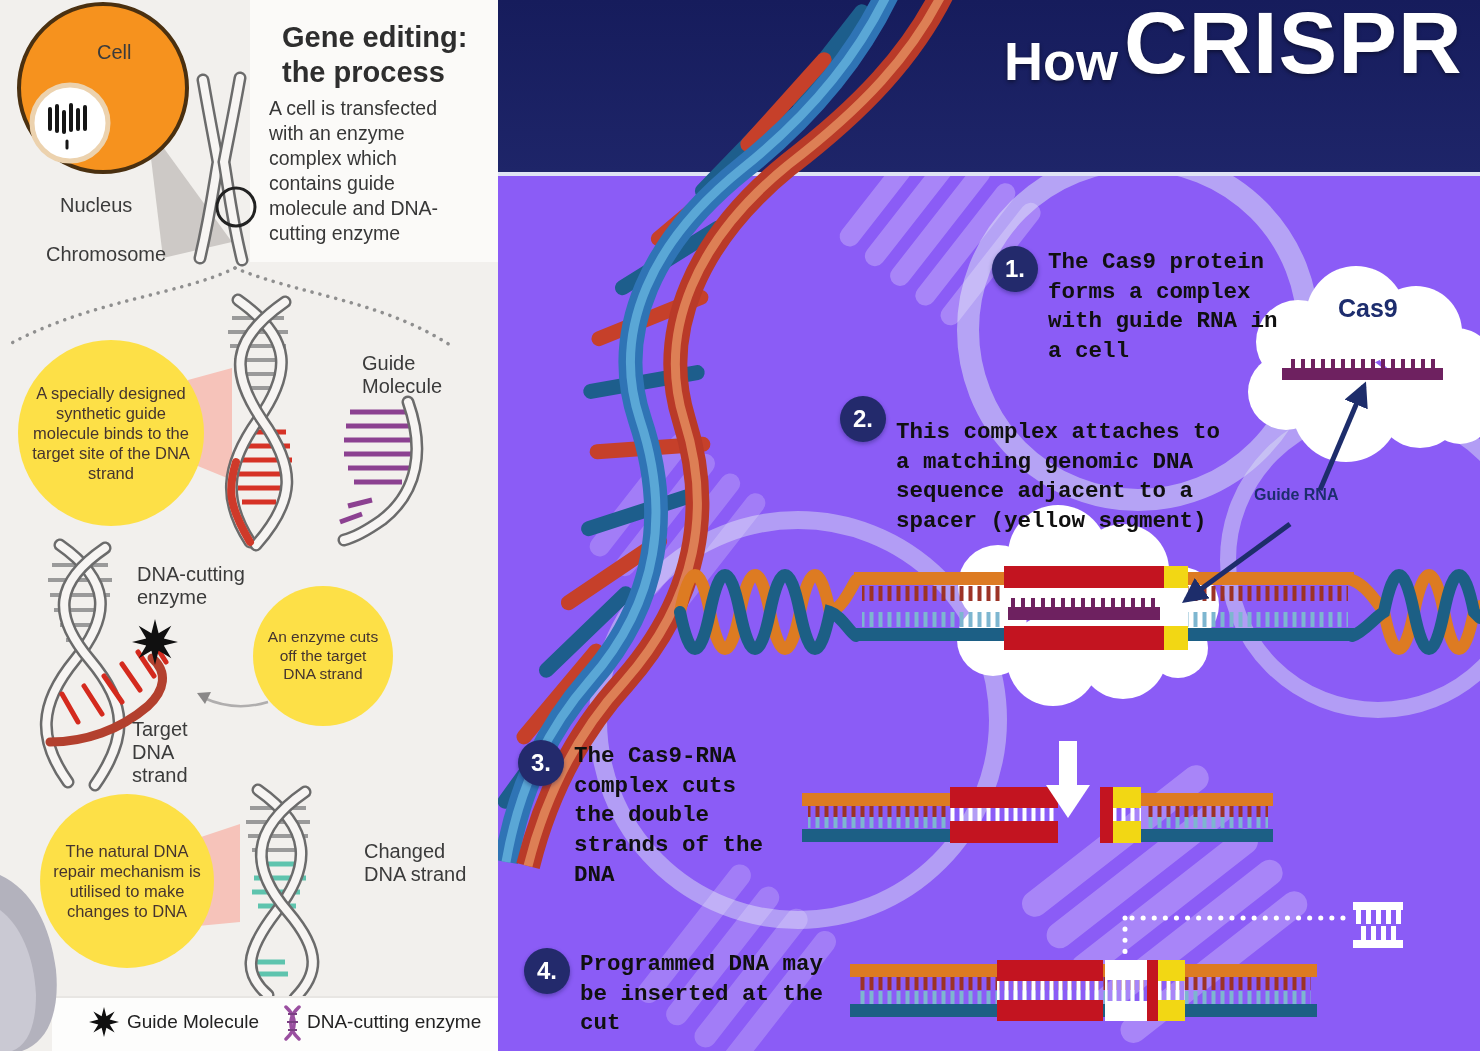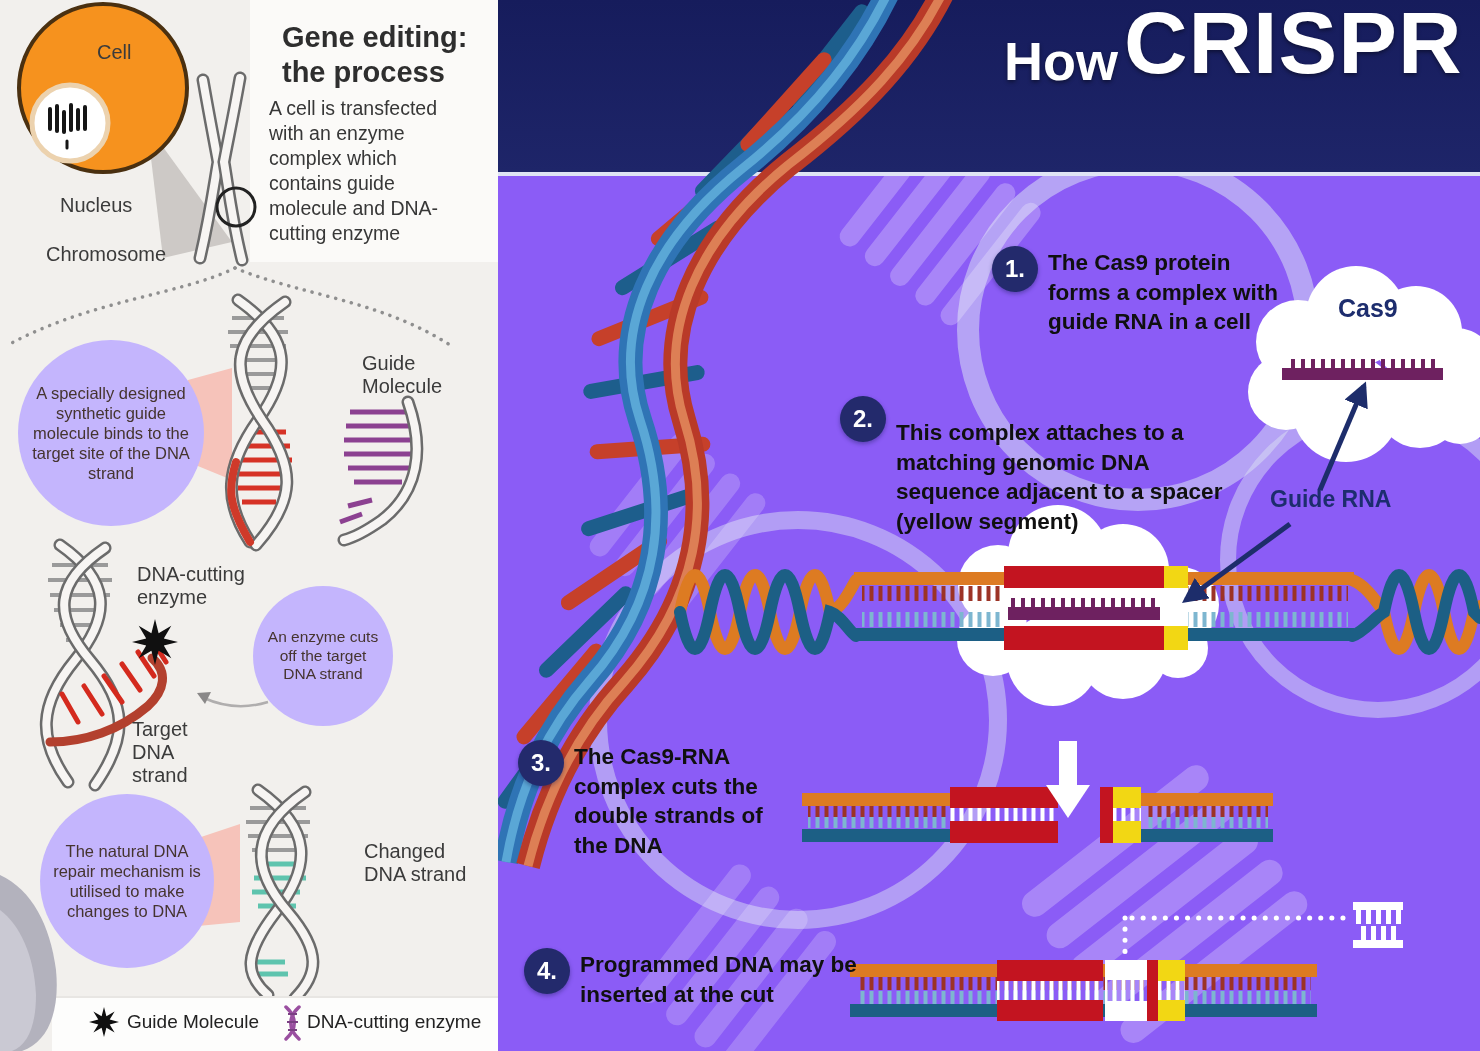--- a/index.html
+++ b/index.html
@@ -4,42 +4,42 @@
 <style>
   html,body{margin:0;padding:0;background:#888;}
   #stage{position:relative;width:1480px;height:1051px;overflow:hidden;
          font-family:"Liberation Sans","DejaVu Sans",sans-serif;background:#f2f0ed;}
   svg{display:block}
   
   #left{position:absolute;left:0;top:0;width:498px;height:1051px;background:#f2f0ed;overflow:hidden;}
   #left .lbl{position:absolute;color:#3b3b3b;font-size:20px;line-height:1.15;white-space:pre-line;z-index:3;}
   #left .title{position:absolute;left:282px;top:20px;width:212px;font-size:29px;font-weight:700;color:#2e2e2e;line-height:1.22;z-index:3;}
   #left .intro{position:absolute;left:269px;top:96px;width:196px;font-size:19.5px;color:#373737;line-height:1.28;z-index:3;}
-  .callout{position:absolute;border-radius:50%;background:#c4b5fd;display:flex;align-items:center;justify-content:center;
+  .callout{position:absolute;border-radius:50%;background:#fde047;display:flex;align-items:center;justify-content:center;
            text-align:center;color:#45342f;z-index:2;padding:10px;box-sizing:border-box;line-height:1.22;}
   .so{stroke:#6b6b6b;stroke-width:13;fill:none;stroke-linecap:round;}
   .si{stroke:#f7f5f3;stroke-width:8;fill:none;stroke-linecap:round;}
   .rung{stroke:#9a9a9a;stroke-width:4;}
   .rungR{stroke:#d63226;stroke-width:5;}
   .rungT{stroke:#5ec4ae;stroke-width:5;}
   .rungP{stroke:#8c4191;stroke-width:5;}
   #left .legendlbl{position:absolute;top:1011px;font-size:19px;color:#222;z-index:4;}
   
   #right{position:absolute;left:498px;top:0;width:982px;height:1051px;background:#8b5cf6;overflow:hidden;}
   #rheader{position:absolute;left:0;top:0;width:982px;height:172px;background:linear-gradient(#161c5c,#1e2569);
            border-bottom:4px solid #dfe4f4;z-index:2;}
   .htxt{position:absolute;color:#fff;font-weight:700;z-index:5;text-shadow:0 2px 4px rgba(0,0,0,.45);}
   #how{left:506px;top:30px;font-size:54px;}
   #crispr{left:626px;top:-8px;font-size:88px;letter-spacing:1px;}
   #works{left:830px;top:92px;width:145px;text-align:right;font-size:47px;}
   .step{position:absolute;display:flex;align-items:flex-start;z-index:5;}
   .stepnum{width:46px;height:46px;border-radius:50%;background:#232a6c;color:#fff;font-size:24px;font-weight:700;
            display:flex;align-items:center;justify-content:center;flex:0 0 46px;margin-right:10px;
            box-shadow:0 2px 4px rgba(20,25,80,.4);}
-  .steptext{font-size:22.5px;font-weight:600;color:#101010;line-height:1.32;padding-top:2px;}
+  .steptext{font-size:22.5px;font-weight:600;color:#101010;line-height:1.32;padding-top:2px;font-family:Liberation Mono, monospace;}
   .navylbl{position:absolute;color:#1d2d6e;font-weight:700;z-index:5;}
   #helixdecor{position:absolute;left:0;top:0;z-index:3;pointer-events:none;}
   #rcontent{position:absolute;left:0;top:0;z-index:4;pointer-events:none;}
   #rbg{position:absolute;left:0;top:0;z-index:1;}
 </style>
 </head>
 <body>
 
 <div id="stage">
 
@@ -433,15 +433,15 @@
     <div class="step" style="left:20px;top:740px;">
       <div class="stepnum">3.</div>
       <div class="steptext" style="width:205px;">The Cas9-RNA complex cuts the double strands of the DNA</div>
     </div>
     <div class="step" style="left:26px;top:948px;">
       <div class="stepnum">4.</div>
       <div class="steptext" style="width:280px;">Programmed DNA may be inserted at the cut</div>
     </div>
 
     <div class="navylbl" style="left:840px;top:294px;font-size:25px;">Cas9</div>
-    <div class="navylbl" style="left:756px;top:486px;font-size:23px;margin-left:16px;">Guide RNA</div>
+    <div class="navylbl" style="left:756px;top:486px;font-size:16px;">Guide RNA</div>
   </div>
 </div>
 
 </body></html>

